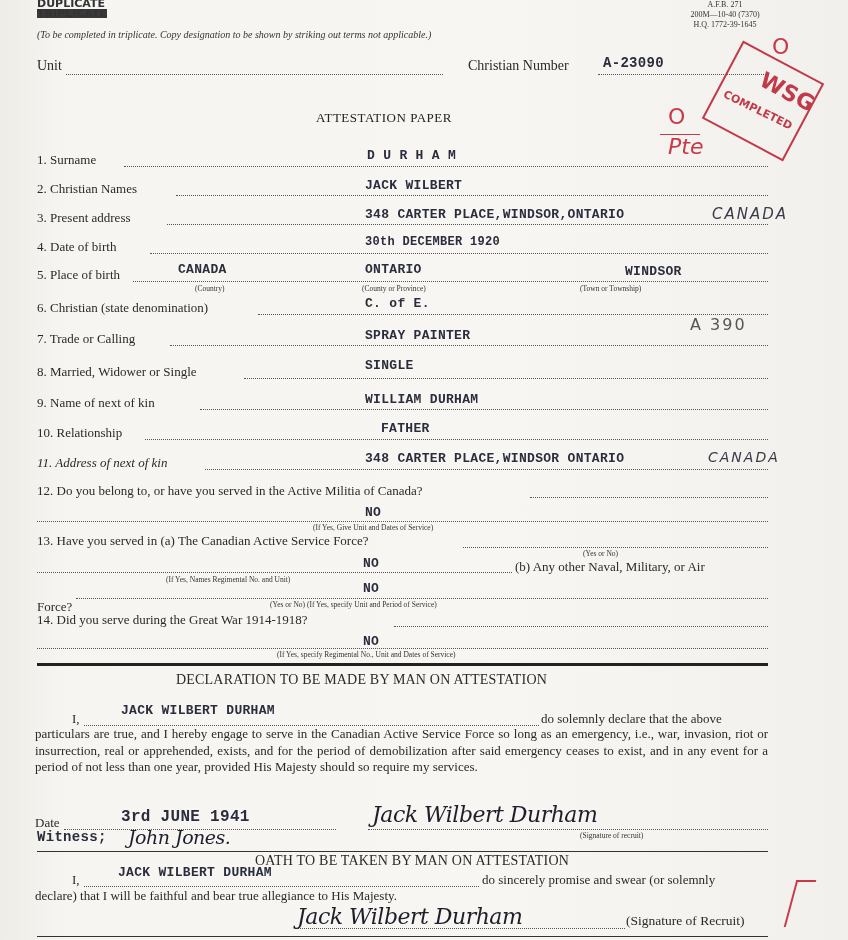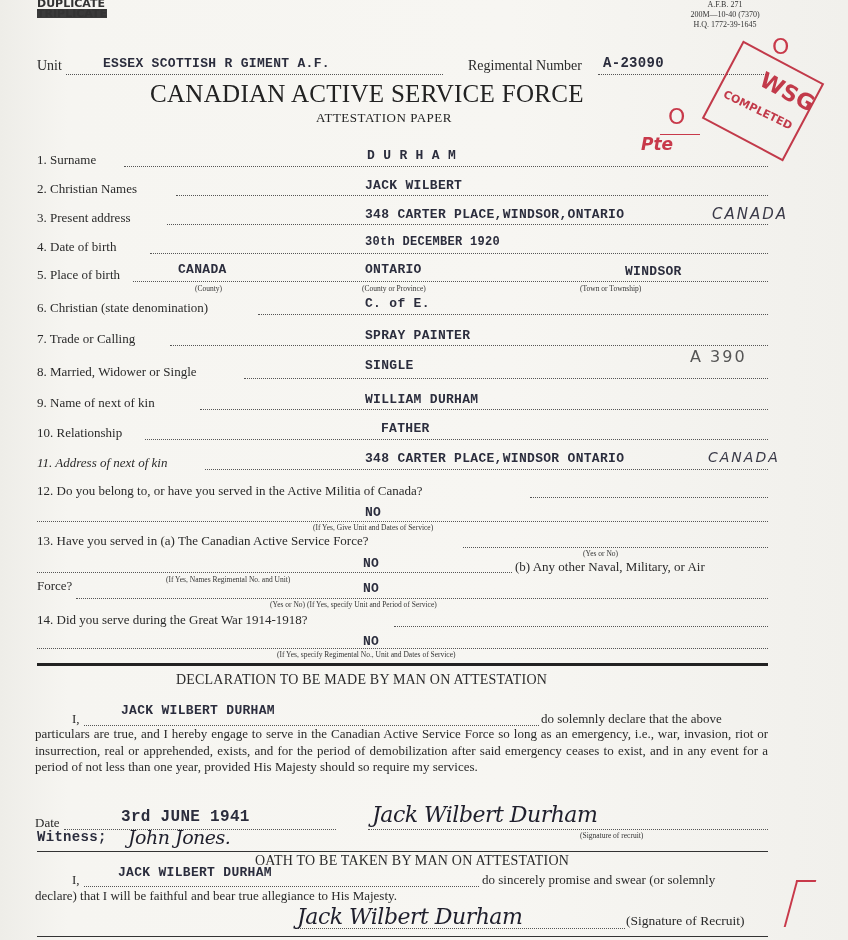--- a/index.html
+++ b/index.html
@@ -31,46 +31,45 @@
   }
   .red { color: #c8394a; }
 </style>
 </head>
 <body>
 
 <div class="page">
 
   <div class="abs" style="left:37px;top:-3px;font-family:'DejaVu Sans',sans-serif;font-weight:bold;font-size:11px;color:#333;">DUPLICATE</div>
   <div class="abs" style="left:37px;top:9px;font-family:'DejaVu Sans',sans-serif;font-weight:bold;font-size:11px;color:#333;background:#3a3a3a;line-height:9px;">TRIPLICATE</div>
+  <div class="abs" style="left:37px;top:29px;font-size:10px;font-style:italic;color:#333;">(To be completed in triplicate.  Copy designation to be shown by striking out terms not applicable.)</div>
 
   <div class="abs" style="left:690px;top:0px;font-size:8px;line-height:10px;text-align:center;color:#333;width:70px;">
     <div>A.F.B. 271</div>
     <div>200M—10-40 (7370)</div>
     <div>H.Q. 1772-39-1645</div>
   </div>
 
   <div class="abs label" style="left:37px;top:58px;font-size:14px;">Unit</div>
   <div class="dots" style="left:66px;top:74px;width:377px;"></div>
-  <div class="abs mono" style="left:103px;top:56px;font-size:13px;">ESSEX SCOTTISH R GIMENT A.F.</div>
-
-  <div class="abs label" style="left:468px;top:58px;font-size:14px;">Regimental Number</div>
+
+  <div class="abs label" style="left:468px;top:58px;font-size:14px;">Christian Number</div>
   <div class="dots" style="left:598px;top:74px;width:170px;"></div>
   <div class="abs mono" style="left:603px;top:55px;font-size:14px;">A-23090</div>
 
-  <div class="abs" style="left:150px;top:80px;font-size:25px;letter-spacing:0.3px;color:#222;">CANADIAN ACTIVE SERVICE FORCE</div>
   <div class="abs" style="left:316px;top:110px;font-size:13px;letter-spacing:0.5px;color:#222;">ATTESTATION PAPER</div>
 
   <div class="stamp">
     <div class="abs" style="left:32px;top:10px;font-size:22px;">WSG</div>
     <div class="abs" style="left:6px;top:46px;font-size:11px;transform:rotate(-2deg);">COMPLETED</div>
   </div>
   <div class="abs red hand" style="left:772px;top:34px;font-size:22px;font-style:normal;">O</div>
   <div class="abs red hand" style="left:668px;top:104px;font-size:22px;font-style:normal;">O</div>
   <div class="abs" style="left:660px;top:134px;width:40px;border-top:1.5px solid #c8394a;"></div>
-  <div class="abs red hand" style="left:641px;top:134px;font-size:17px;font-weight:bold;">Pte</div>
+  <div class="abs red hand" style="left:668px;top:134px;font-size:22px;">Pte</div>
 
   <div>
     <div class="abs label" style="left:37px;top:152px;"><span>1.</span> <span>Surname</span></div>
     <div class="dots" style="left:124px;top:166px;width:644px;"></div>
     <div class="abs mono" style="left:367px;top:148px;font-size:13px;">D U R H A M</div>
   </div>
 
   <div>
     <div class="abs label" style="left:37px;top:181px;"><span>2.</span> <span>Christian Names</span></div>
     <div class="dots" style="left:176px;top:195px;width:592px;"></div>
@@ -89,30 +88,30 @@
     <div class="dots" style="left:150px;top:253px;width:618px;"></div>
     <div class="abs mono" style="left:365px;top:235px;font-size:12px;">30th DECEMBER 1920</div>
   </div>
 
   <div>
     <div class="abs label" style="left:37px;top:267px;"><span>5.</span> <span>Place of birth</span></div>
     <div class="dots" style="left:133px;top:281px;width:635px;"></div>
     <div class="abs mono" style="left:178px;top:262px;font-size:13px;">CANADA</div>
     <div class="abs mono" style="left:365px;top:262px;font-size:13px;">ONTARIO</div>
     <div class="abs mono" style="left:625px;top:264px;font-size:13px;">WINDSOR</div>
-    <div class="abs caption" style="left:195px;top:284px;">(County)</div>
+    <div class="abs caption" style="left:195px;top:284px;">(Country)</div>
     <div class="abs caption" style="left:362px;top:284px;">(County or Province)</div>
     <div class="abs caption" style="left:580px;top:284px;">(Town or Township)</div>
   </div>
 
   <div>
     <div class="abs label" style="left:37px;top:300px;"><span>6.</span> <span>Christian (state denomination)</span></div>
     <div class="dots" style="left:258px;top:314px;width:510px;"></div>
     <div class="abs mono" style="left:365px;top:296px;font-size:13px;">C. of E.</div>
-    <div class="abs hand" style="left:690px;top:315px;font-size:16px;font-style:normal;letter-spacing:2px;color:#555;margin-top:32px;">A 390</div>
+    <div class="abs hand" style="left:690px;top:315px;font-size:16px;font-style:normal;letter-spacing:2px;color:#555;">A 390</div>
   </div>
 
   <div>
     <div class="abs label" style="left:37px;top:331px;"><span>7.</span> <span>Trade or Calling</span></div>
     <div class="dots" style="left:170px;top:345px;width:598px;"></div>
     <div class="abs mono" style="left:365px;top:328px;font-size:13px;">SPRAY PAINTER</div>
   </div>
 
   <div>
     <div class="abs label" style="left:37px;top:364px;"><span>8.</span> <span>Married, Widower or Single</span></div>
@@ -148,21 +147,21 @@
   </div>
 
   <div>
     <div class="abs label" style="left:37px;top:533px;">13.  Have you served in (a) The Canadian Active Service Force?</div>
     <div class="dots" style="left:463px;top:547px;width:305px;"></div>
     <div class="abs caption" style="left:583px;top:549px;">(Yes or No)</div>
     <div class="dots" style="left:37px;top:572px;width:475px;"></div>
     <div class="abs mono" style="left:363px;top:556px;font-size:13px;">NO</div>
     <div class="abs label" style="left:515px;top:559px;">(b) Any other Naval, Military, or Air</div>
     <div class="abs caption" style="left:166px;top:575px;">(If Yes, Names Regimental No. and Unit)</div>
-    <div class="abs label" style="left:37px;top:578px;">Force?</div>
+    <div class="abs label" style="left:37px;top:599px;">Force?</div>
     <div class="dots" style="left:76px;top:598px;width:692px;"></div>
     <div class="abs mono" style="left:363px;top:581px;font-size:13px;">NO</div>
     <div class="abs caption" style="left:270px;top:600px;">(Yes or No) (If Yes, specify Unit and Period of Service)</div>
   </div>
 
   <div>
     <div class="abs label" style="left:37px;top:612px;">14.  Did you serve during the Great War 1914-1918?</div>
     <div class="dots" style="left:394px;top:626px;width:374px;"></div>
     <div class="abs mono" style="left:363px;top:634px;font-size:13px;">NO</div>
     <div class="dots" style="left:37px;top:648px;width:731px;"></div>

